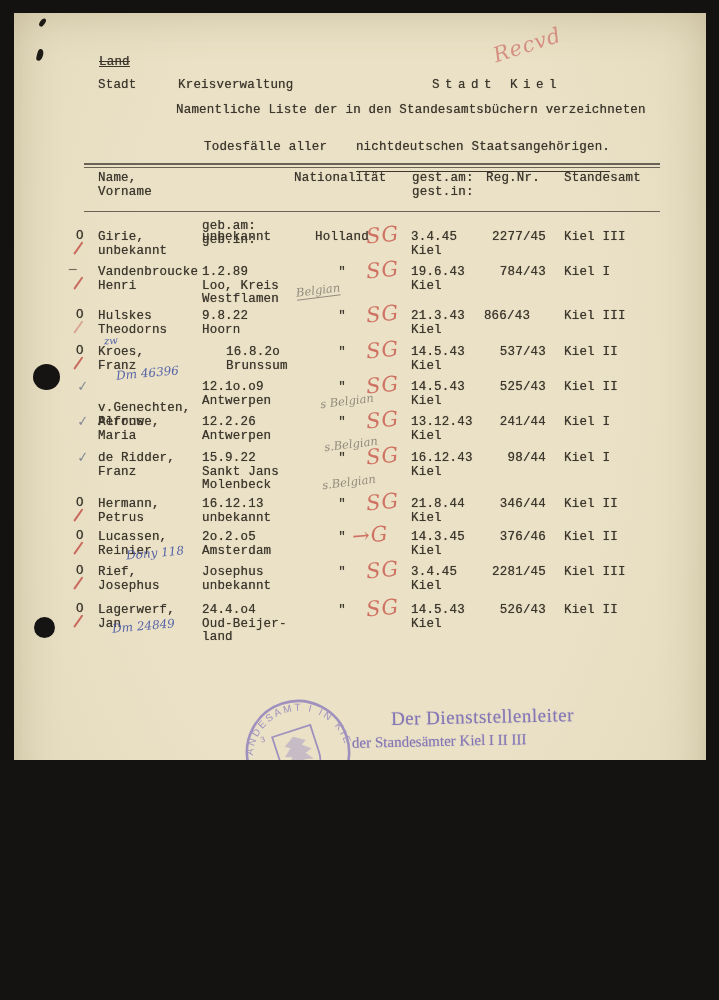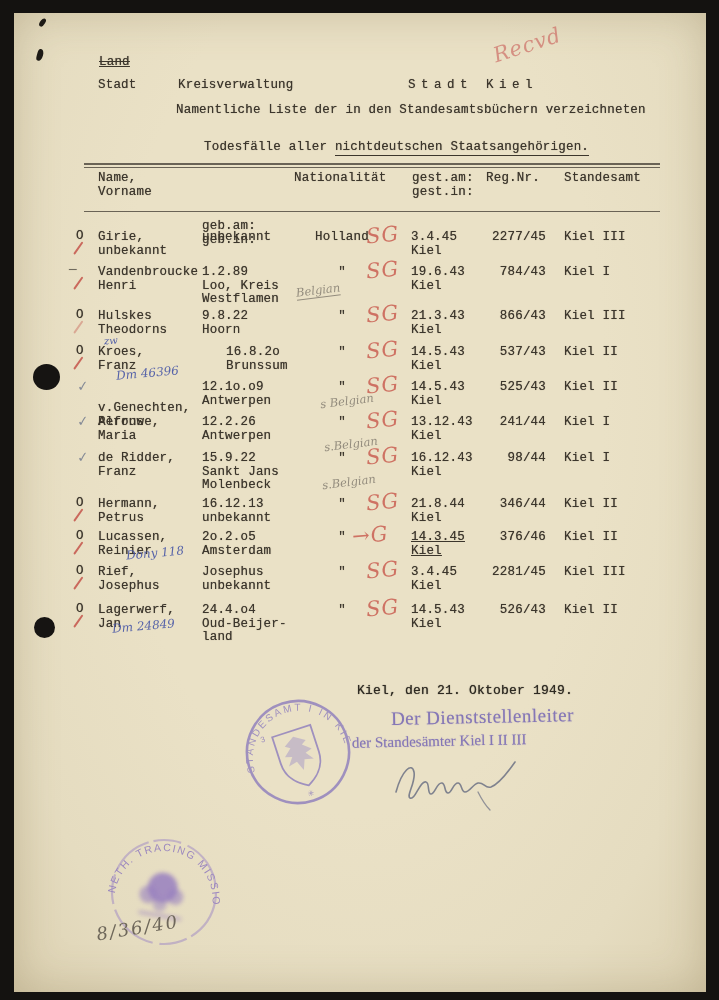--- a/index.html
+++ b/index.html
@@ -1,27 +1,27 @@
 <!DOCTYPE html>
 <html><head>
 <meta charset="utf-8">
 <style>
   html,body{margin:0;padding:0;}
   body{background:#151311;font-family:"Liberation Mono",monospace;}
-  .stage{position:relative;width:719px;height:1000px;background:#141210;overflow:hidden;}
+  .stage{position:relative;width:719px;height:760px;background:#141210;overflow:hidden;}
   .paper{position:absolute;left:14px;top:13px;width:692px;height:979px;
     background:radial-gradient(ellipse at 50% 38%, #eae1c6 50%, #e5dcc0 80%, #ddd2b3 100%);
     box-shadow:inset 0 0 45px rgba(120,100,60,.28);}
   .typed{position:absolute;font-family:"Liberation Mono",monospace;font-size:12.5px;
     line-height:13.6px;color:#3c362c;white-space:pre-line;letter-spacing:.2px;
     text-shadow:0 0 .7px rgba(60,54,44,.75);}
   .bold-typed{color:#2e2a22;text-shadow:0 0 1px rgba(46,42,34,.9);}
   .strike{text-decoration:line-through underline;}
-  .spaced{letter-spacing:5.5px;}
-  .u{border-bottom:1.3px solid #3c362c;padding-bottom:1px;}
+  .spaced{letter-spacing:5.5px;margin-left:24px;}
+  .u{border-bottom:1.3px solid #3c362c;padding-bottom:17px;margin-left:21px;}
   .hline{position:absolute;background:#4a443a;opacity:.8;}
   .nat-cell{width:84px;text-align:center;}
   .reg-cell{width:78px;text-align:right;}
   .sg-mark{position:absolute;font-family:"DejaVu Serif",serif;font-style:italic;
     font-size:21px;color:#c8574b;opacity:.8;transform:rotate(-5deg);letter-spacing:1px;
     white-space:nowrap;}
   .pencil-note{position:absolute;font-family:"DejaVu Serif",serif;font-style:italic;
     font-size:11.5px;color:#8f887a;transform:rotate(-7deg);white-space:nowrap;opacity:.95;}
   .pencil-note.underlined{border-bottom:1.3px solid #8f887a;}
   .blue-note{position:absolute;font-family:"DejaVu Serif",serif;font-style:italic;
@@ -115,21 +115,21 @@
         <div class="typed" style="left: 76px; top: 309px;">O</div>
         <div class="red-slash faint" style="left: 71px; top: 326px;"></div>
         <div class="typed" style="left: 98px; top: 310px;">Hulskes
 Theodorns</div>
         <div class="typed" style="left: 202px; top: 310px;">9.8.22
 Hoorn</div>
         <div class="typed nat-cell" style="left: 300px; top: 310px;">"</div>
         <div class="sg-mark" style="left: 366px; top: 302px;">SG</div>
         <div class="typed" style="left: 411px; top: 310px;">21.3.43
 Kiel</div>
-        <div class="typed reg-cell" style="left: 468px; top: 310px;">866/43</div>
+        <div class="typed reg-cell" style="left: 468px; top: 310px; text-align: center;">866/43</div>
         <div class="typed" style="left: 564px; top: 310px;">Kiel III</div>
       </div>
       <div>
         <div class="typed" style="left: 76px; top: 345px;">O</div>
         <div class="red-slash" style="left: 71px; top: 362px;"></div>
         <div class="typed" style="left: 98px; top: 346px;">Kroes,
 Franz</div>
         <div class="typed" style="left: 202px; top: 346px; margin-left: 24px;">16.8.2o
 Brunssum</div>
         <div class="typed nat-cell" style="left: 300px; top: 346px;">"</div>
@@ -200,21 +200,21 @@
       </div>
       <div>
         <div class="typed" style="left: 76px; top: 530px;">O</div>
         <div class="red-slash" style="left: 71px; top: 547px;"></div>
         <div class="typed" style="left: 98px; top: 531px;">Lucassen,
 Reinier</div>
         <div class="typed" style="left: 202px; top: 531px;">2o.2.o5
 Amsterdam</div>
         <div class="typed nat-cell" style="left: 300px; top: 531px;">"</div>
         <div class="sg-mark" style="left: 352px; top: 523px;">→G</div>
-        <div class="typed" style="left: 411px; top: 531px; text-decoration: underline;">14.3.45
+        <div class="typed" style="left: 411px; top: 531px;">14.3.45
 Kiel</div>
         <div class="typed reg-cell" style="left: 468px; top: 531px;">376/46</div>
         <div class="typed" style="left: 564px; top: 531px;">Kiel II</div>
         <div class="blue-note" style="left: 126px; top: 546px;">Dony 118</div>
       </div>
       <div>
         <div class="typed" style="left: 76px; top: 565px;">O</div>
         <div class="red-slash" style="left: 71px; top: 582px;"></div>
         <div class="typed" style="left: 98px; top: 566px;">Rief,
 Josephus</div>
@@ -238,21 +238,20 @@
         <div class="typed nat-cell" style="left: 300px; top: 604px;">"</div>
         <div class="sg-mark" style="left: 366px; top: 596px;">SG</div>
         <div class="typed" style="left: 411px; top: 604px;">14.5.43
 Kiel</div>
         <div class="typed reg-cell" style="left: 468px; top: 604px;">526/43</div>
         <div class="typed" style="left: 564px; top: 604px;">Kiel II</div>
         <div class="blue-note" style="left: 112px; top: 619px;">Dm 24849</div>
       </div>
     </div>
 
-  <div class="typed bold-typed" style="left:357px;top:684px;font-size:13px;">Kiel, den 21. Oktober 1949.</div>
   <div class="stamp-line l1" style="left:391px;top:706px;">Der Dienststellenleiter</div>
   <div class="stamp-line l2" style="left:352px;top:733px;">der Standesämter Kiel I II III</div>
 
   <svg style="left:382px;top:752px;" width="150" height="62" viewBox="0 0 150 62">
     <path d="M14,40 C20,18 30,10 32,20 C34,30 24,44 28,46 C33,49 38,28 44,30 C48,31 45,42 49,42 C53,42 55,30 60,31 C64,32 62,41 66,41 C70,41 71,31 76,31 C80,31 79,40 83,40 C88,40 91,32 96,31 C102,30 103,37 109,35 C117,32 126,20 133,10" fill="none" stroke="#6c7184" stroke-width="1.6" stroke-linecap="round" opacity="0.85"></path>
     <path d="M96,40 C100,48 104,54 108,58" fill="none" stroke="#6c7184" stroke-width="1.3" stroke-linecap="round" opacity="0.7"></path>
   </svg>
 
   <svg style="left:238px;top:692px;" width="120" height="120" viewBox="0 0 120 120">
     <g transform="rotate(-18 60 60)" opacity="0.8">

